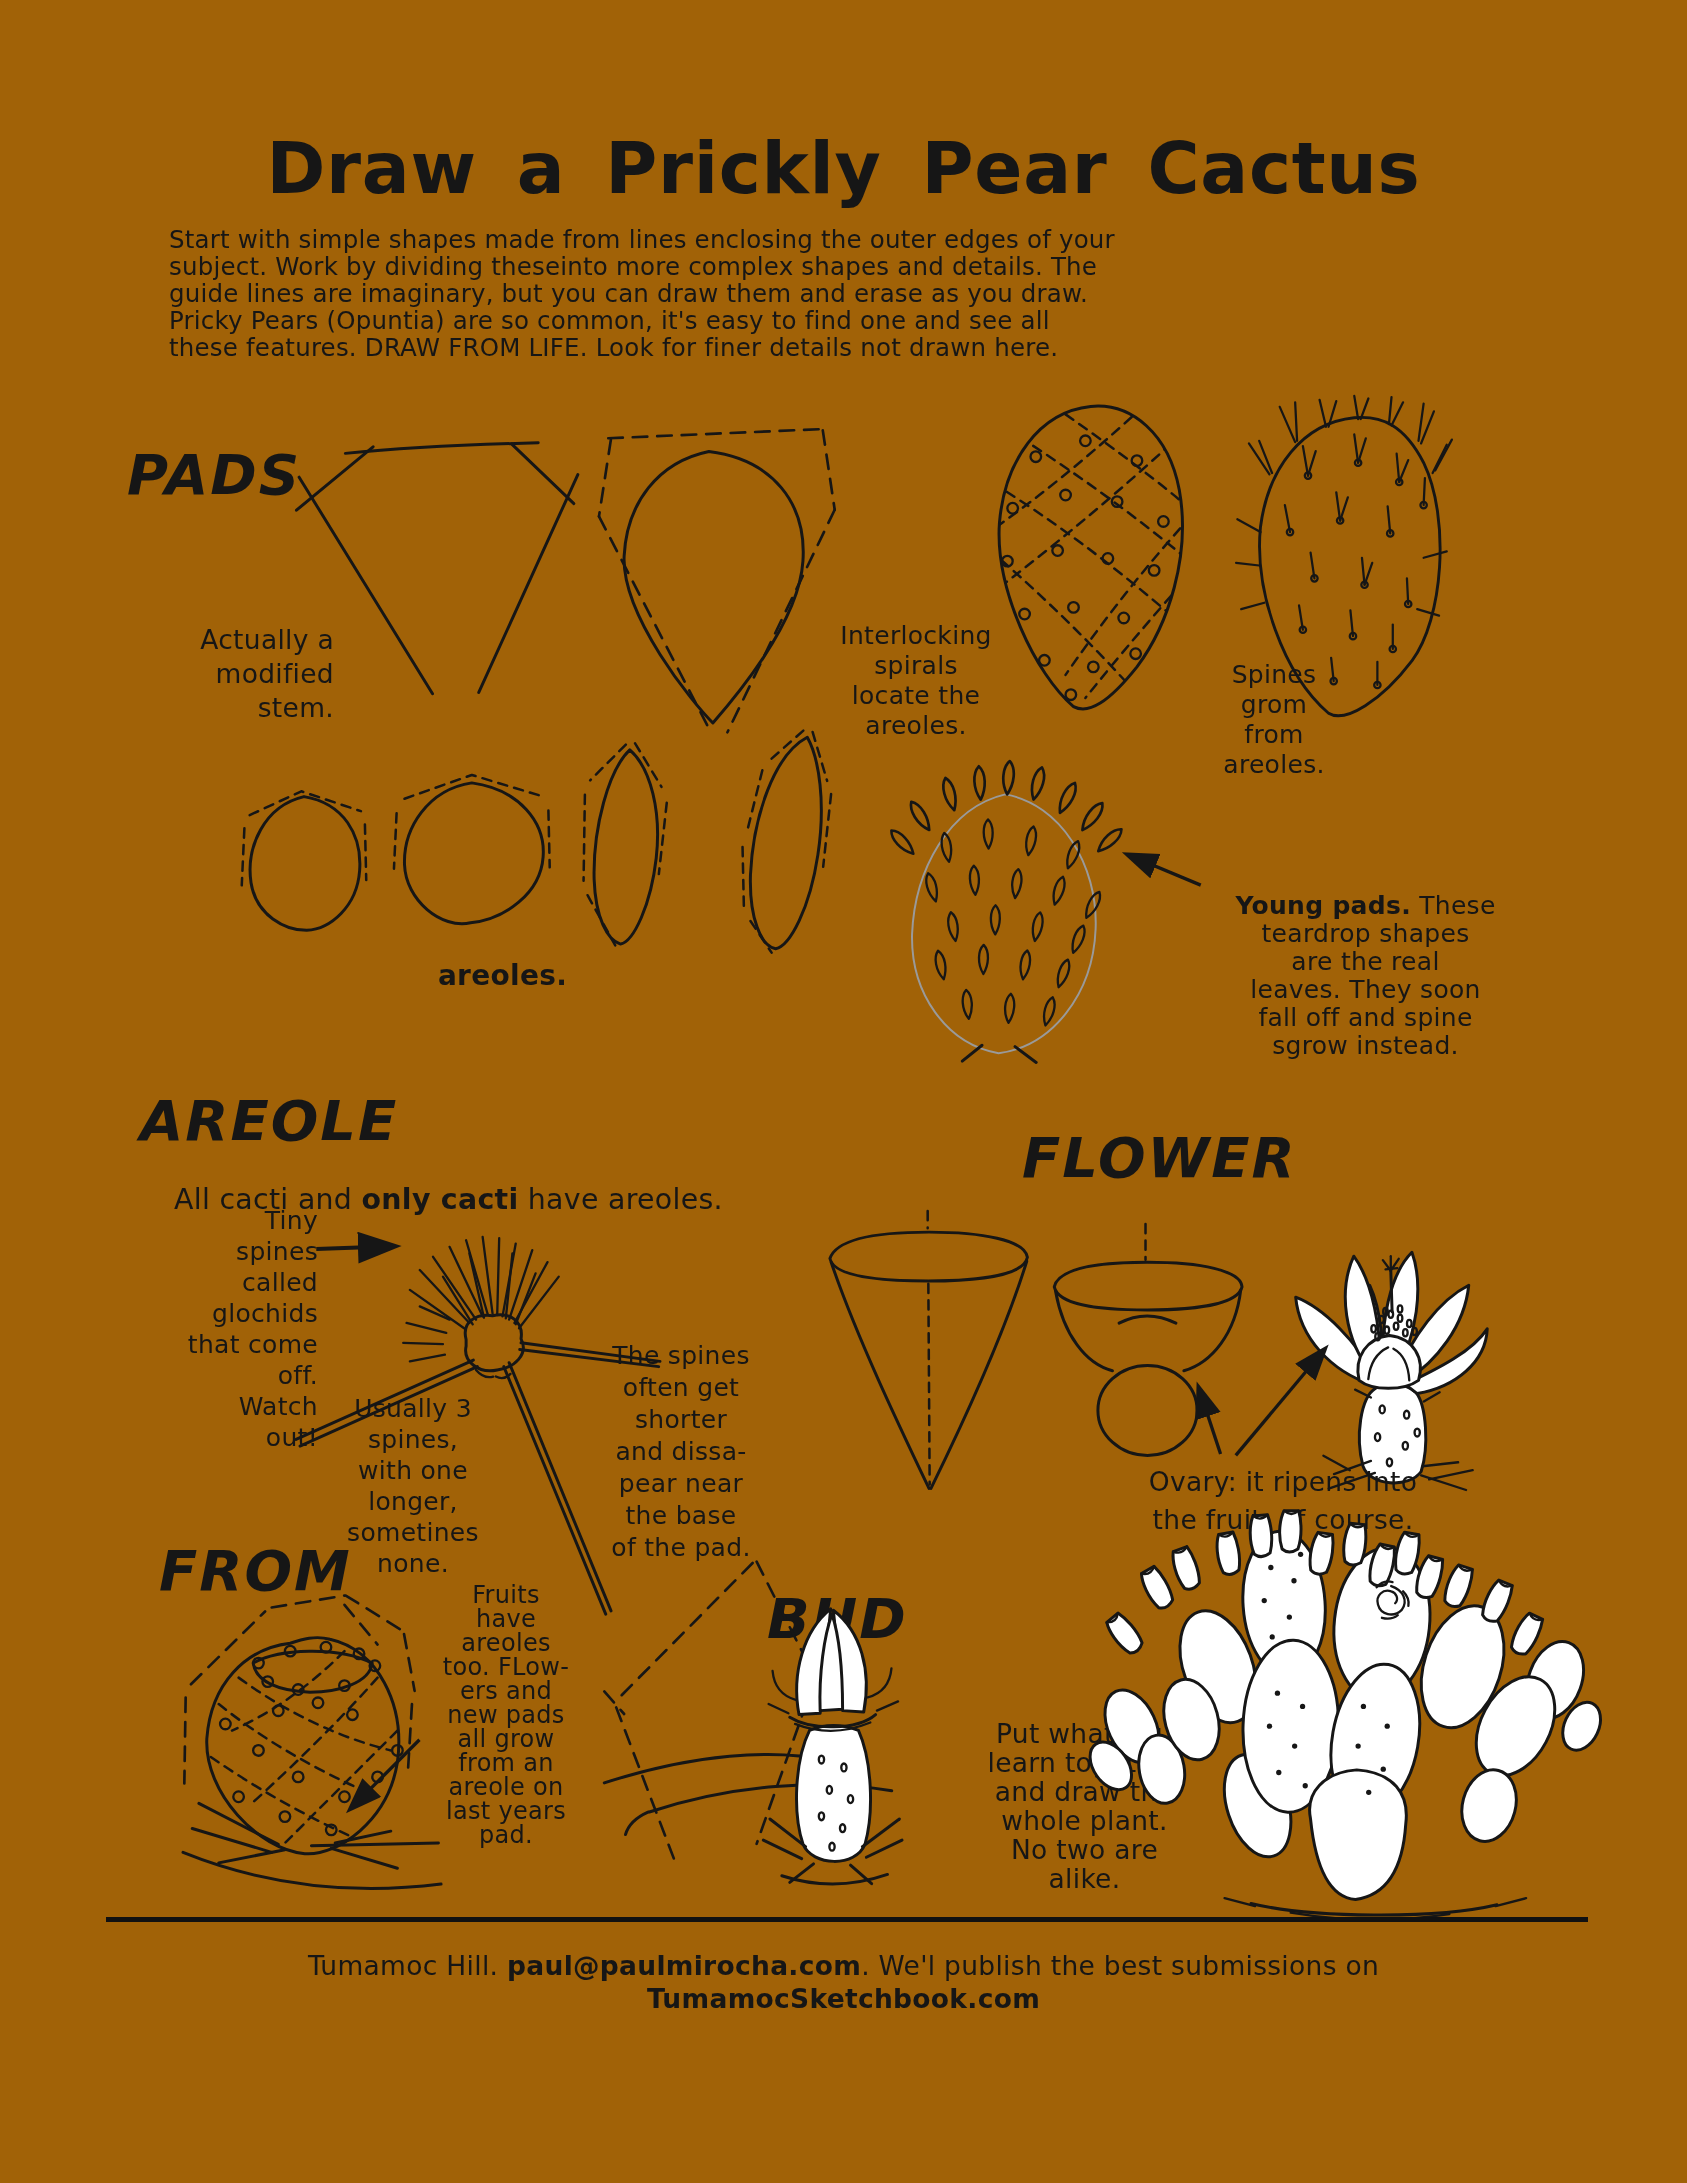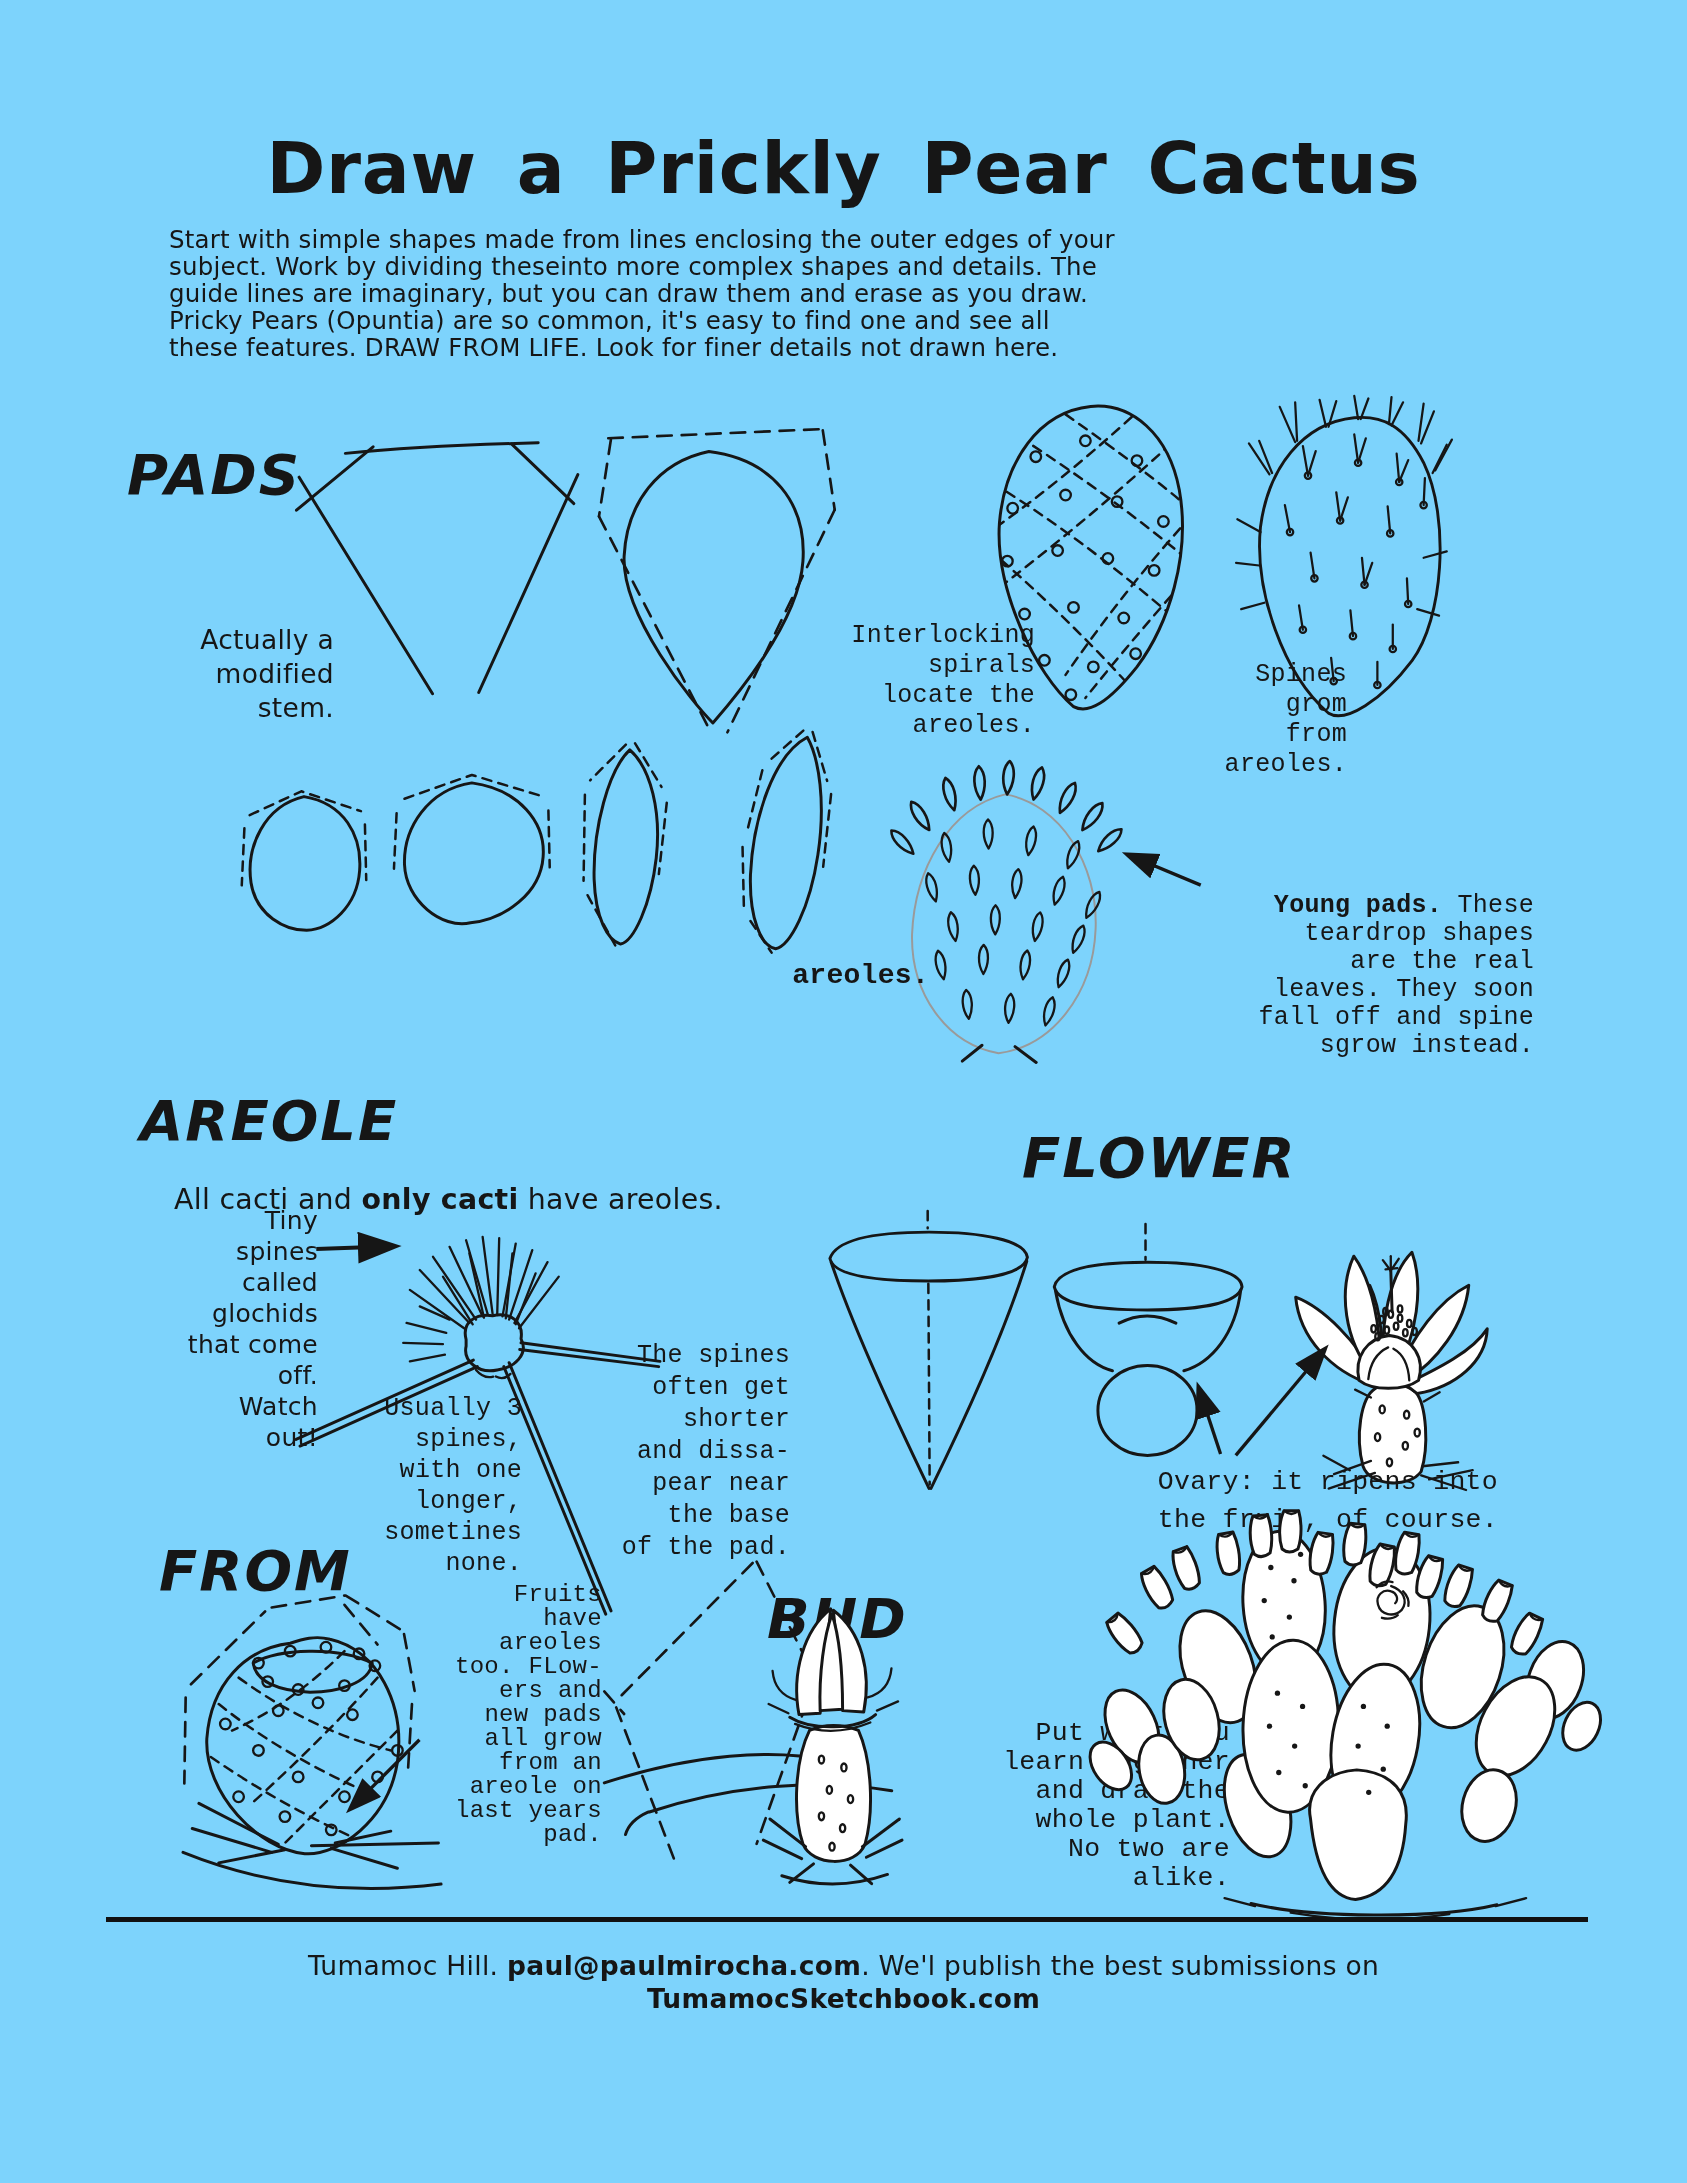--- a/index.html
+++ b/index.html
@@ -1,25 +1,25 @@
 <!DOCTYPE html>
 <html style="font-size:10.6px"><head>
 <meta charset="utf-8">
 <style>
   html,body{margin:0;padding:0;background:#cfcfcf;}
-  .page{position:relative;width:1687px;height:2183px;background:#7dd3fc;
+  .page{position:relative;width:1687px;height:2183px;background:#a16207;
         font-family:"DejaVu Sans",sans-serif;color:#161616;overflow:hidden;}
   .abs{position:absolute;}
   .title{width:1687px;text-align:center;font-weight:bold;font-size:71px;
          letter-spacing:0.7px;word-spacing:14.6px;}
   .intro{font-size:24.5px;line-height:27px;letter-spacing:0.2px;}
   .hd{font-weight:bold;font-style:italic;font-size:56px;letter-spacing:2px;}
   .cap{font-size:25px;line-height:31px;letter-spacing:0.3px;}
   .pre{white-space:pre-line;}
-  .center{text-align:right;font-family:Liberation Mono, monospace;}
+  .center{text-align:center;}
   .right{text-align:right;}
   b{font-weight:bold;}
   svg.sk{position:absolute;overflow:visible;}
   .ink{fill:none;stroke:#161616;stroke-width:4.5;stroke-linecap:round;stroke-linejoin:round;}
   .thin{stroke-width:3.5;}
   .dash{stroke-dasharray:22 15;stroke-width:4;}
   .dash2{stroke-dasharray:14 11;stroke-width:3.8;}
   .fillw{fill:#ffffff;}
   .dot{fill:#161616;stroke:none;}
   .ghost{stroke:#9a9a9a;stroke-width:3;}

